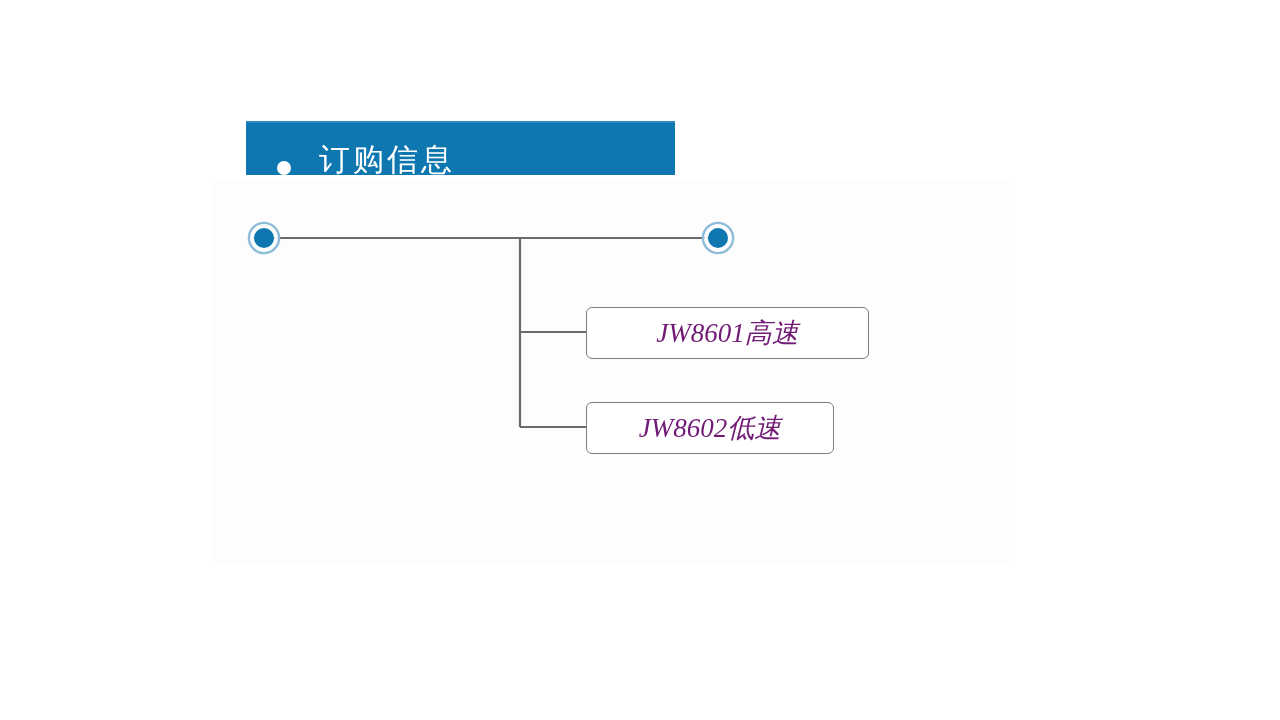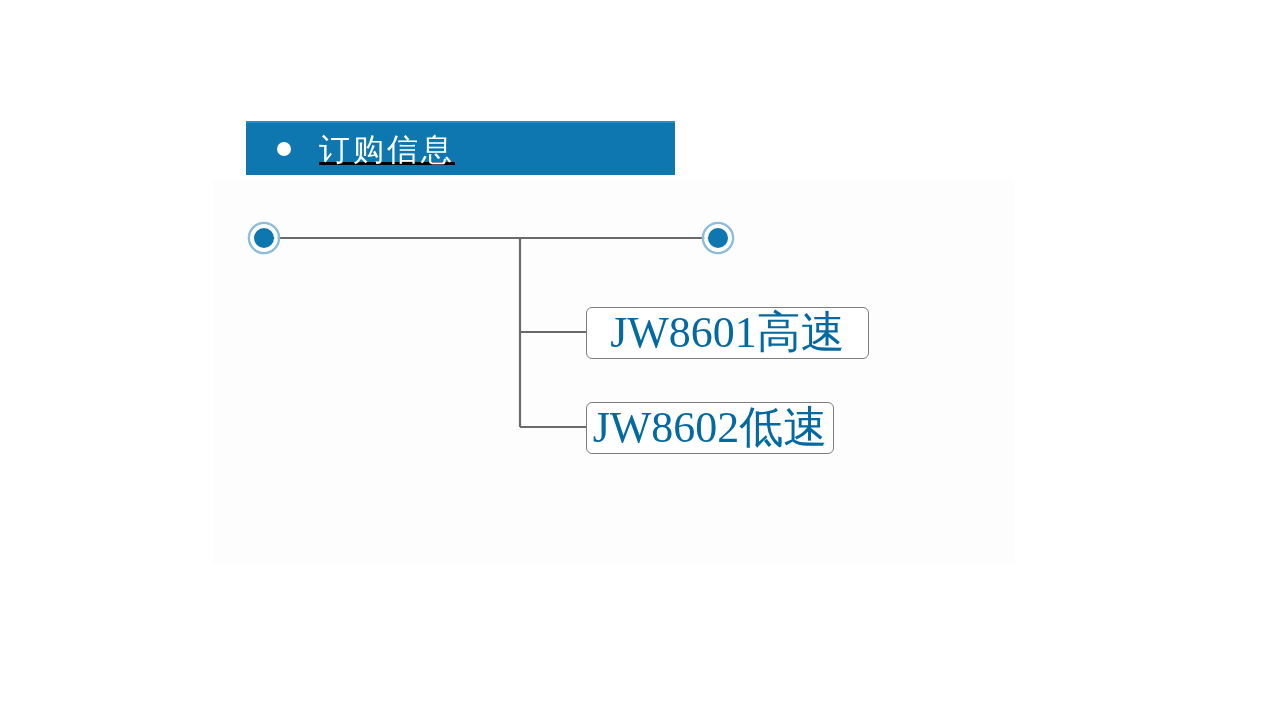--- a/index.html
+++ b/index.html
@@ -28,22 +28,21 @@
   .section-header {
     position: absolute;
     left: 246px;
     top: 121px;
     width: 429px;
     height: 54px;
     background: #0f77b0;
     border-top: 2px solid #2b8cc4;
     box-sizing: border-box;
     display: flex;
-    align-items: center;
-    text-decoration: underline;
+    align-items: flex-end;
   }
   .section-bullet {
     width: 14px;
     height: 14px;
     border-radius: 50%;
     background: #ffffff;
     margin-left: 31px;
     flex: none;
   }
   .section-title {
@@ -82,24 +81,25 @@
     box-sizing: border-box;
     background: #ffffff;
     border: 1.6px solid #7d7d7d;
     border-radius: 6px;
     display: flex;
     align-items: center;
     justify-content: center;
   }
   .leaf-box .leaf-text {
     font-family: "Liberation Serif", "DejaVu Serif", serif;
-    font-size: 44px;
+    font-size: 27px;
     line-height: 1;
-    color: #0369a1;
+    color: #701a75;
     white-space: nowrap;
+    font-style: italic;
   }
   #leaf-box-1 {
     left: 586px;
     top: 307px;
     width: 283px;
     height: 52px;
   }
   #leaf-box-2 {
     left: 586px;
     top: 402px;

